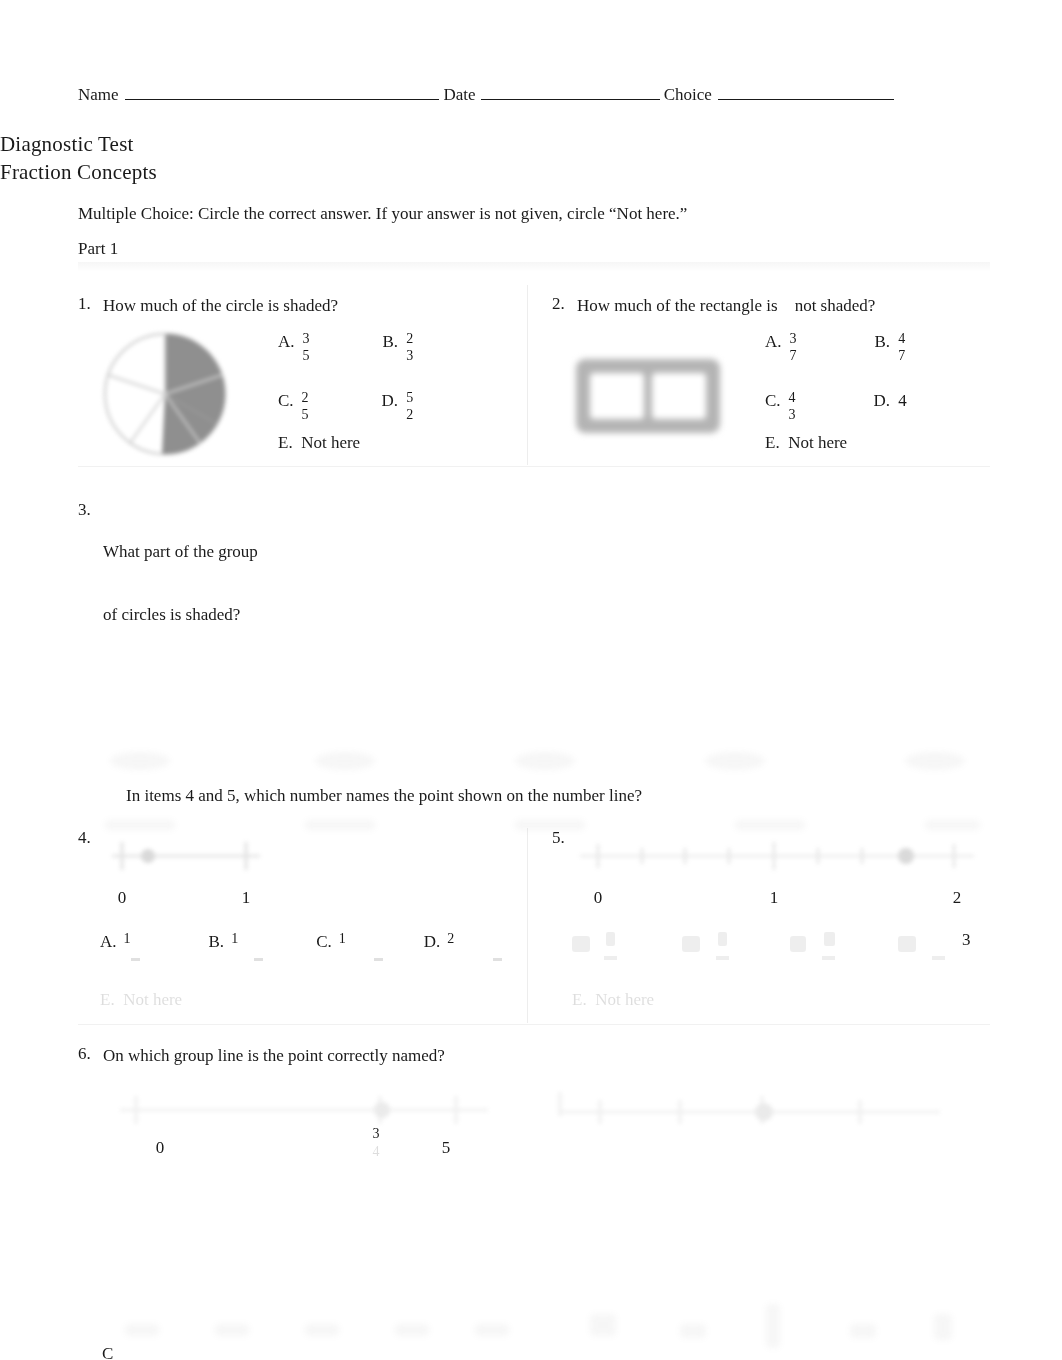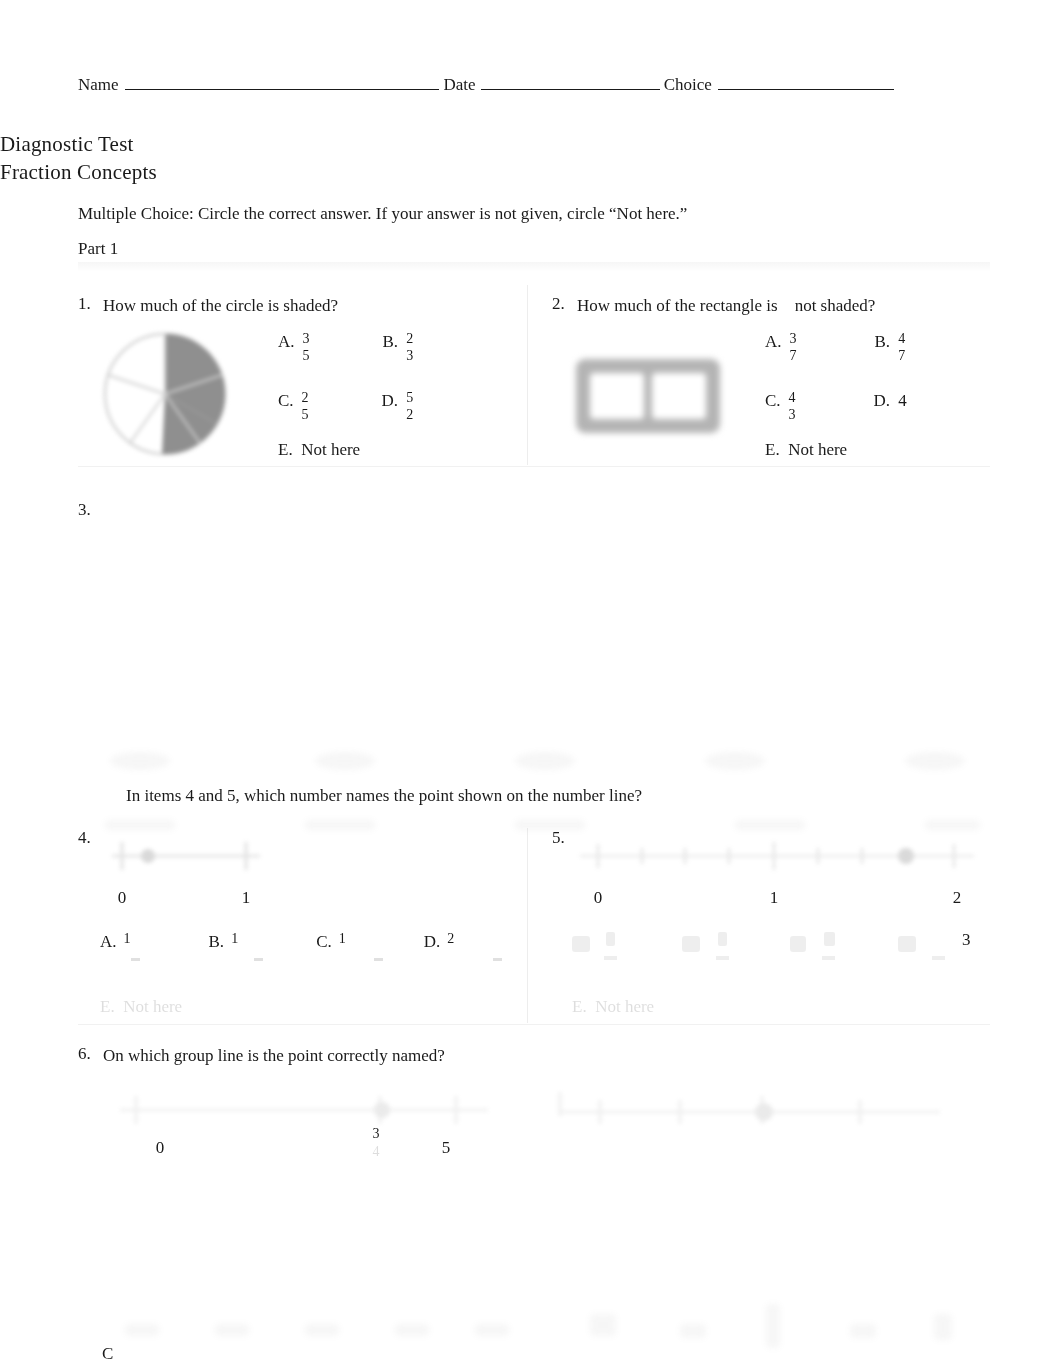--- a/index.html
+++ b/index.html
@@ -17,21 +17,21 @@
   }
   .page {
     position: absolute;
     inset: 0;
   }
 
   
   .idline {
     position: absolute;
     left: 78px;
-    top: 75px;
+    top: 85px;
     width: 820px;
     display: flex;
     align-items: baseline;
     font-size: 17px;
   }
   .idline .lbl { white-space: nowrap; }
   .idline .rule {
     border-bottom: 1.3px solid #1a1a1a;
     height: 13px;
     margin: 0 4px 0 6px;
@@ -125,21 +125,21 @@
     display: inline-flex;
     flex-direction: column;
     align-items: center;
     line-height: 17px;
     font-size: 14px;
     transform: translateY(-2px);
   }
   .frac .num { display: block; }
   .frac .den { display: block; }
   .plain-val { font-size: 17px; }
-  .notehere { margin-top: 15px; font-size: 17px; white-space: pre; }
+  .notehere { margin-top: 8px; font-size: 17px; white-space: pre; }
 
   
   .faded      { opacity: .14; }
   .faded-mid  { opacity: .26; }
   .faded-soft { opacity: .07; }
 
   
   .fig { position: absolute; }
 
   
@@ -294,20 +294,24 @@
         <span class="choice-letter">D.</span>
         <span class="plain-val">4</span>
       </span>
     </div>
     <div class="notehere">E.  Not here</div>
   </div>
 
   <div class="q" style="left:78px; top:500px;">
     <div class="q-head">
       <span class="q-num">3.</span>
+      <span>
+        <span class="q-text" style="display:block;">What part of the group</span>
+        <span class="q-text" style="display:block;">of circles is shaded?</span>
+      </span>
     </div>
   </div>
 
   <div class="fig faded-soft blur-heavy" style="left:95px; top:748px;">
     <svg width="890" height="26" viewBox="0 0 890 26">
       <g fill="#8c8c8c">
         <ellipse cx="45" cy="13" rx="30" ry="9"></ellipse>
         <ellipse cx="250" cy="13" rx="30" ry="9"></ellipse>
         <ellipse cx="450" cy="13" rx="30" ry="9"></ellipse>
         <ellipse cx="640" cy="13" rx="30" ry="9"></ellipse>

